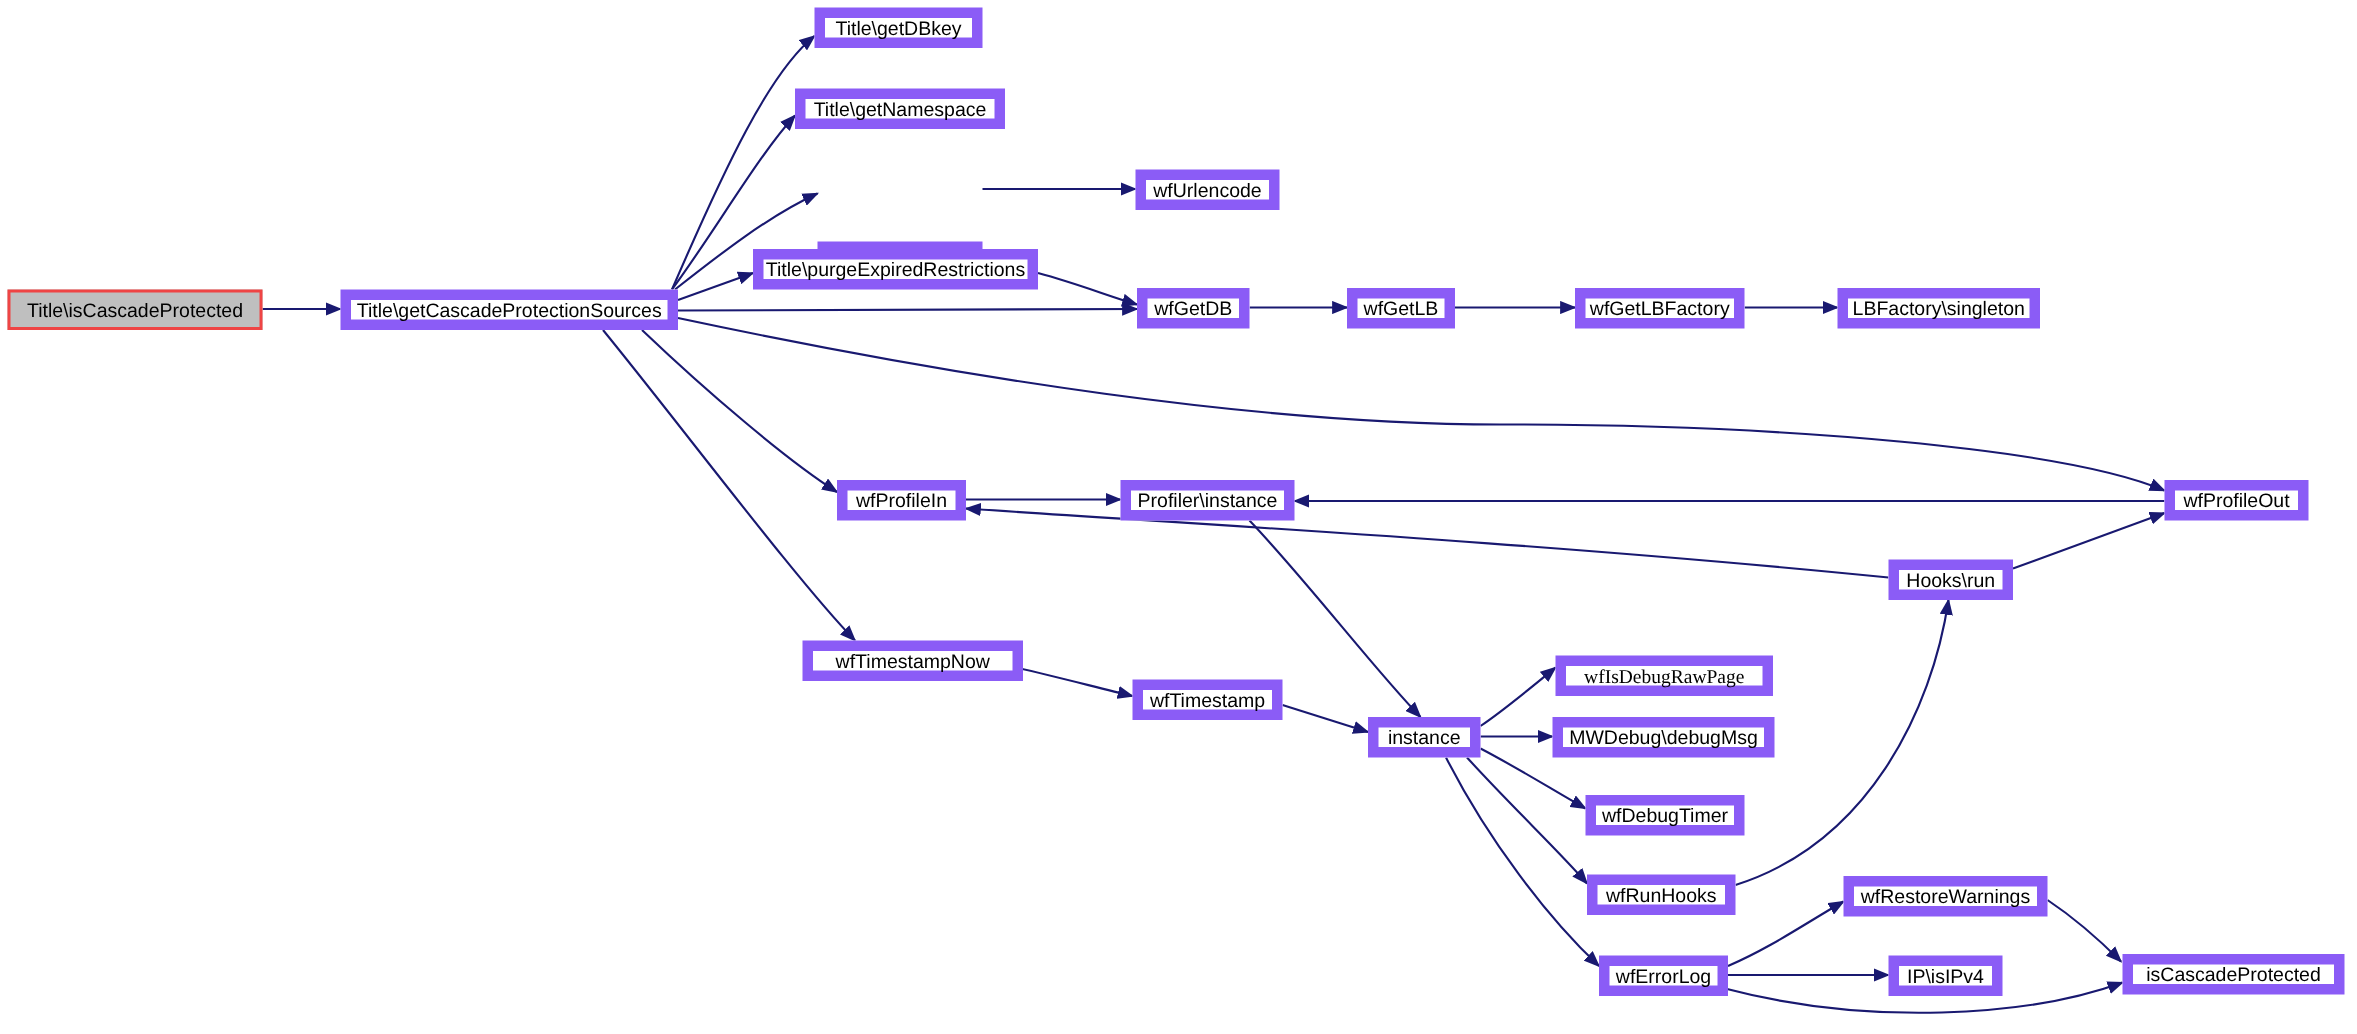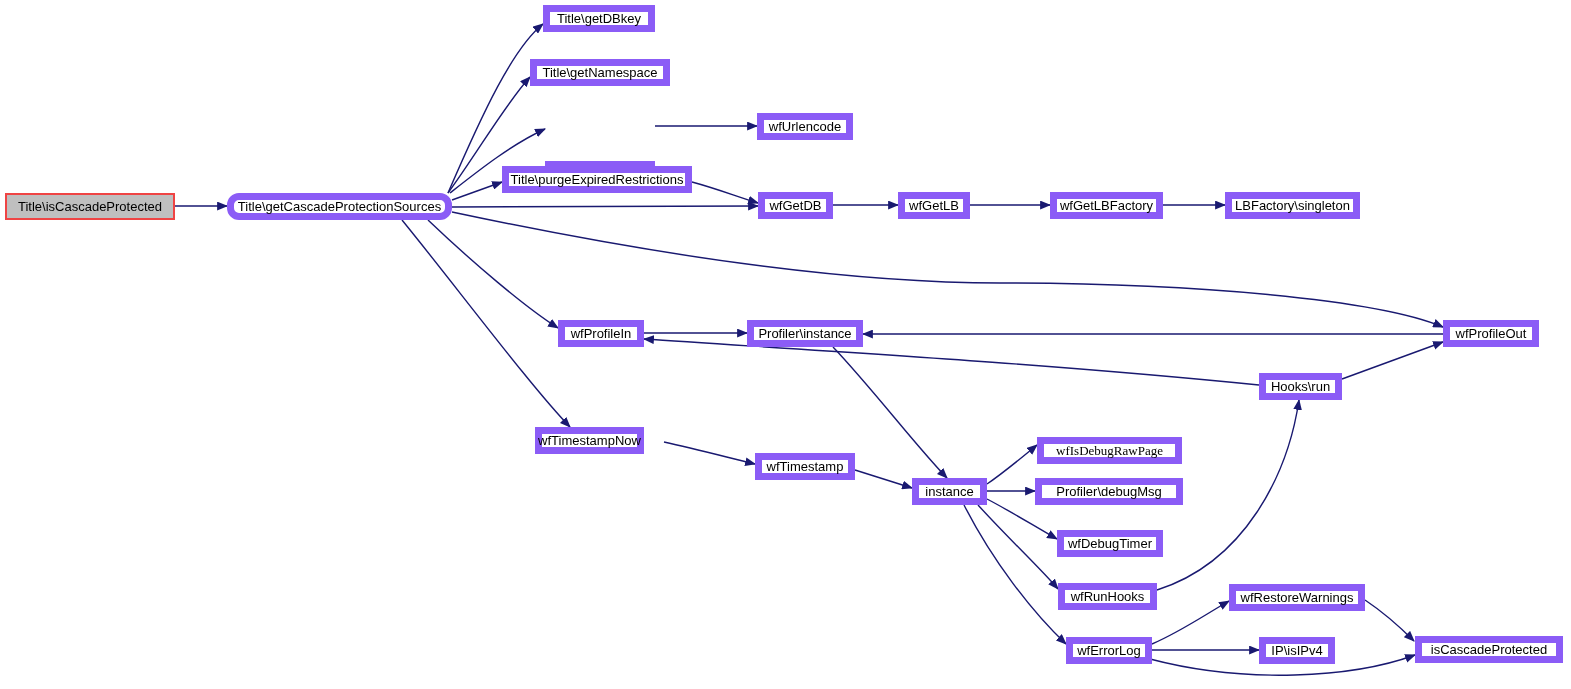--- a/index.html
+++ b/index.html
@@ -76,38 +76,38 @@
       <path d="M987,499 C1012,512 1034,526 1057,539" fill="none" stroke="#191970" stroke-width="1.4" marker-end="url(#arrow)"></path>
       <path d="M978,505 C1008,538 1040,568 1058,589" fill="none" stroke="#191970" stroke-width="1.4" marker-end="url(#arrow)"></path>
       <path d="M964,505 C992,560 1032,612 1066,644" fill="none" stroke="#191970" stroke-width="1.4" marker-end="url(#arrow)"></path>
       <path d="M1157,590 C1245,562 1288,474 1299,400" fill="none" stroke="#191970" stroke-width="1.4" marker-end="url(#arrow)"></path>
       <path d="M1152,644 C1180,632 1203,616 1229,601" fill="none" stroke="#191970" stroke-width="1.4" marker-end="url(#arrow)"></path>
       <path d="M1152,650 L1259,650" fill="none" stroke="#191970" stroke-width="1.4" marker-end="url(#arrow)"></path>
       <path d="M1150,659 C1245,684 1352,678 1415,655" fill="none" stroke="#191970" stroke-width="1.4" marker-end="url(#arrow)"></path>
       <path d="M1365,600 C1383,612 1399,626 1414,641" fill="none" stroke="#191970" stroke-width="1.4" marker-end="url(#arrow)"></path>
     </svg>
     <div class="node highlight" style="left: 5px; top: 193px; width: 170px; height: 27px;">Title\isCascadeProtected</div>
-    <div class="node" style="left: 227px; top: 193px; width: 225px; height: 27px; border-radius: 12px;">Title\getCascadeProtectionSources</div>
+    <div class="node" style="left: 227px; top: 193px; width: 225px; height: 27px;">Title\getCascadeProtectionSources</div>
     <div class="node" style="left: 543px; top: 5px; width: 112px; height: 27px;">Title\getDBkey</div>
     <div class="node" style="left: 530px; top: 59px; width: 140px; height: 27px;">Title\getNamespace</div>
     <div class="node" style="left: 545px; top: 113px; width: 110px; height: 27px; margin-top: 48px;">Title\makeTitle</div>
     <div class="node" style="left: 757px; top: 113px; width: 96px; height: 27px;">wfUrlencode</div>
     <div class="node" style="left: 502px; top: 166px; width: 190px; height: 27px;">Title\purgeExpiredRestrictions</div>
     <div class="node" style="left: 758px; top: 192px; width: 75px; height: 27px;">wfGetDB</div>
     <div class="node" style="left: 898px; top: 192px; width: 72px; height: 27px;">wfGetLB</div>
     <div class="node" style="left: 1050px; top: 192px; width: 113px; height: 27px;">wfGetLBFactory</div>
     <div class="node" style="left: 1225px; top: 192px; width: 135px; height: 27px;">LBFactory\singleton</div>
     <div class="node" style="left: 558px; top: 320px; width: 86px; height: 27px;">wfProfileIn</div>
     <div class="node" style="left: 747px; top: 320px; width: 116px; height: 27px;">Profiler\instance</div>
     <div class="node" style="left: 1443px; top: 320px; width: 96px; height: 27px;">wfProfileOut</div>
     <div class="node" style="left: 1259px; top: 373px; width: 83px; height: 27px;">Hooks\run</div>
-    <div class="node" style="left: 535px; top: 427px; width: 109px; height: 27px;">wfTimestampNow</div>
+    <div class="node" style="left: 535px; top: 427px; width: 147px; height: 27px;">wfTimestampNow</div>
     <div class="node" style="left: 755px; top: 453px; width: 100px; height: 27px;">wfTimestamp</div>
     <div class="node" style="left: 912px; top: 478px; width: 75px; height: 27px;">instance</div>
     <div class="node" style="left: 1037px; top: 437px; width: 145px; height: 27px; font-family: Liberation Serif, serif;">wfIsDebugRawPage</div>
-    <div class="node" style="left: 1035px; top: 478px; width: 148px; height: 27px;">Profiler\debugMsg</div>
+    <div class="node" style="left: 1035px; top: 478px; width: 148px; height: 27px;">MWDebug\debugMsg</div>
     <div class="node" style="left: 1057px; top: 530px; width: 106px; height: 27px;">wfDebugTimer</div>
     <div class="node" style="left: 1058px; top: 583px; width: 99px; height: 27px;">wfRunHooks</div>
     <div class="node" style="left: 1066px; top: 637px; width: 86px; height: 27px;">wfErrorLog</div>
     <div class="node" style="left: 1229px; top: 584px; width: 136px; height: 27px;">wfRestoreWarnings</div>
     <div class="node" style="left: 1259px; top: 637px; width: 76px; height: 27px;">IP\isIPv4</div>
     <div class="node" style="left: 1415px; top: 636px; width: 148px; height: 27px;">isCascadeProtected</div>
   </div>
 
 </body></html>

